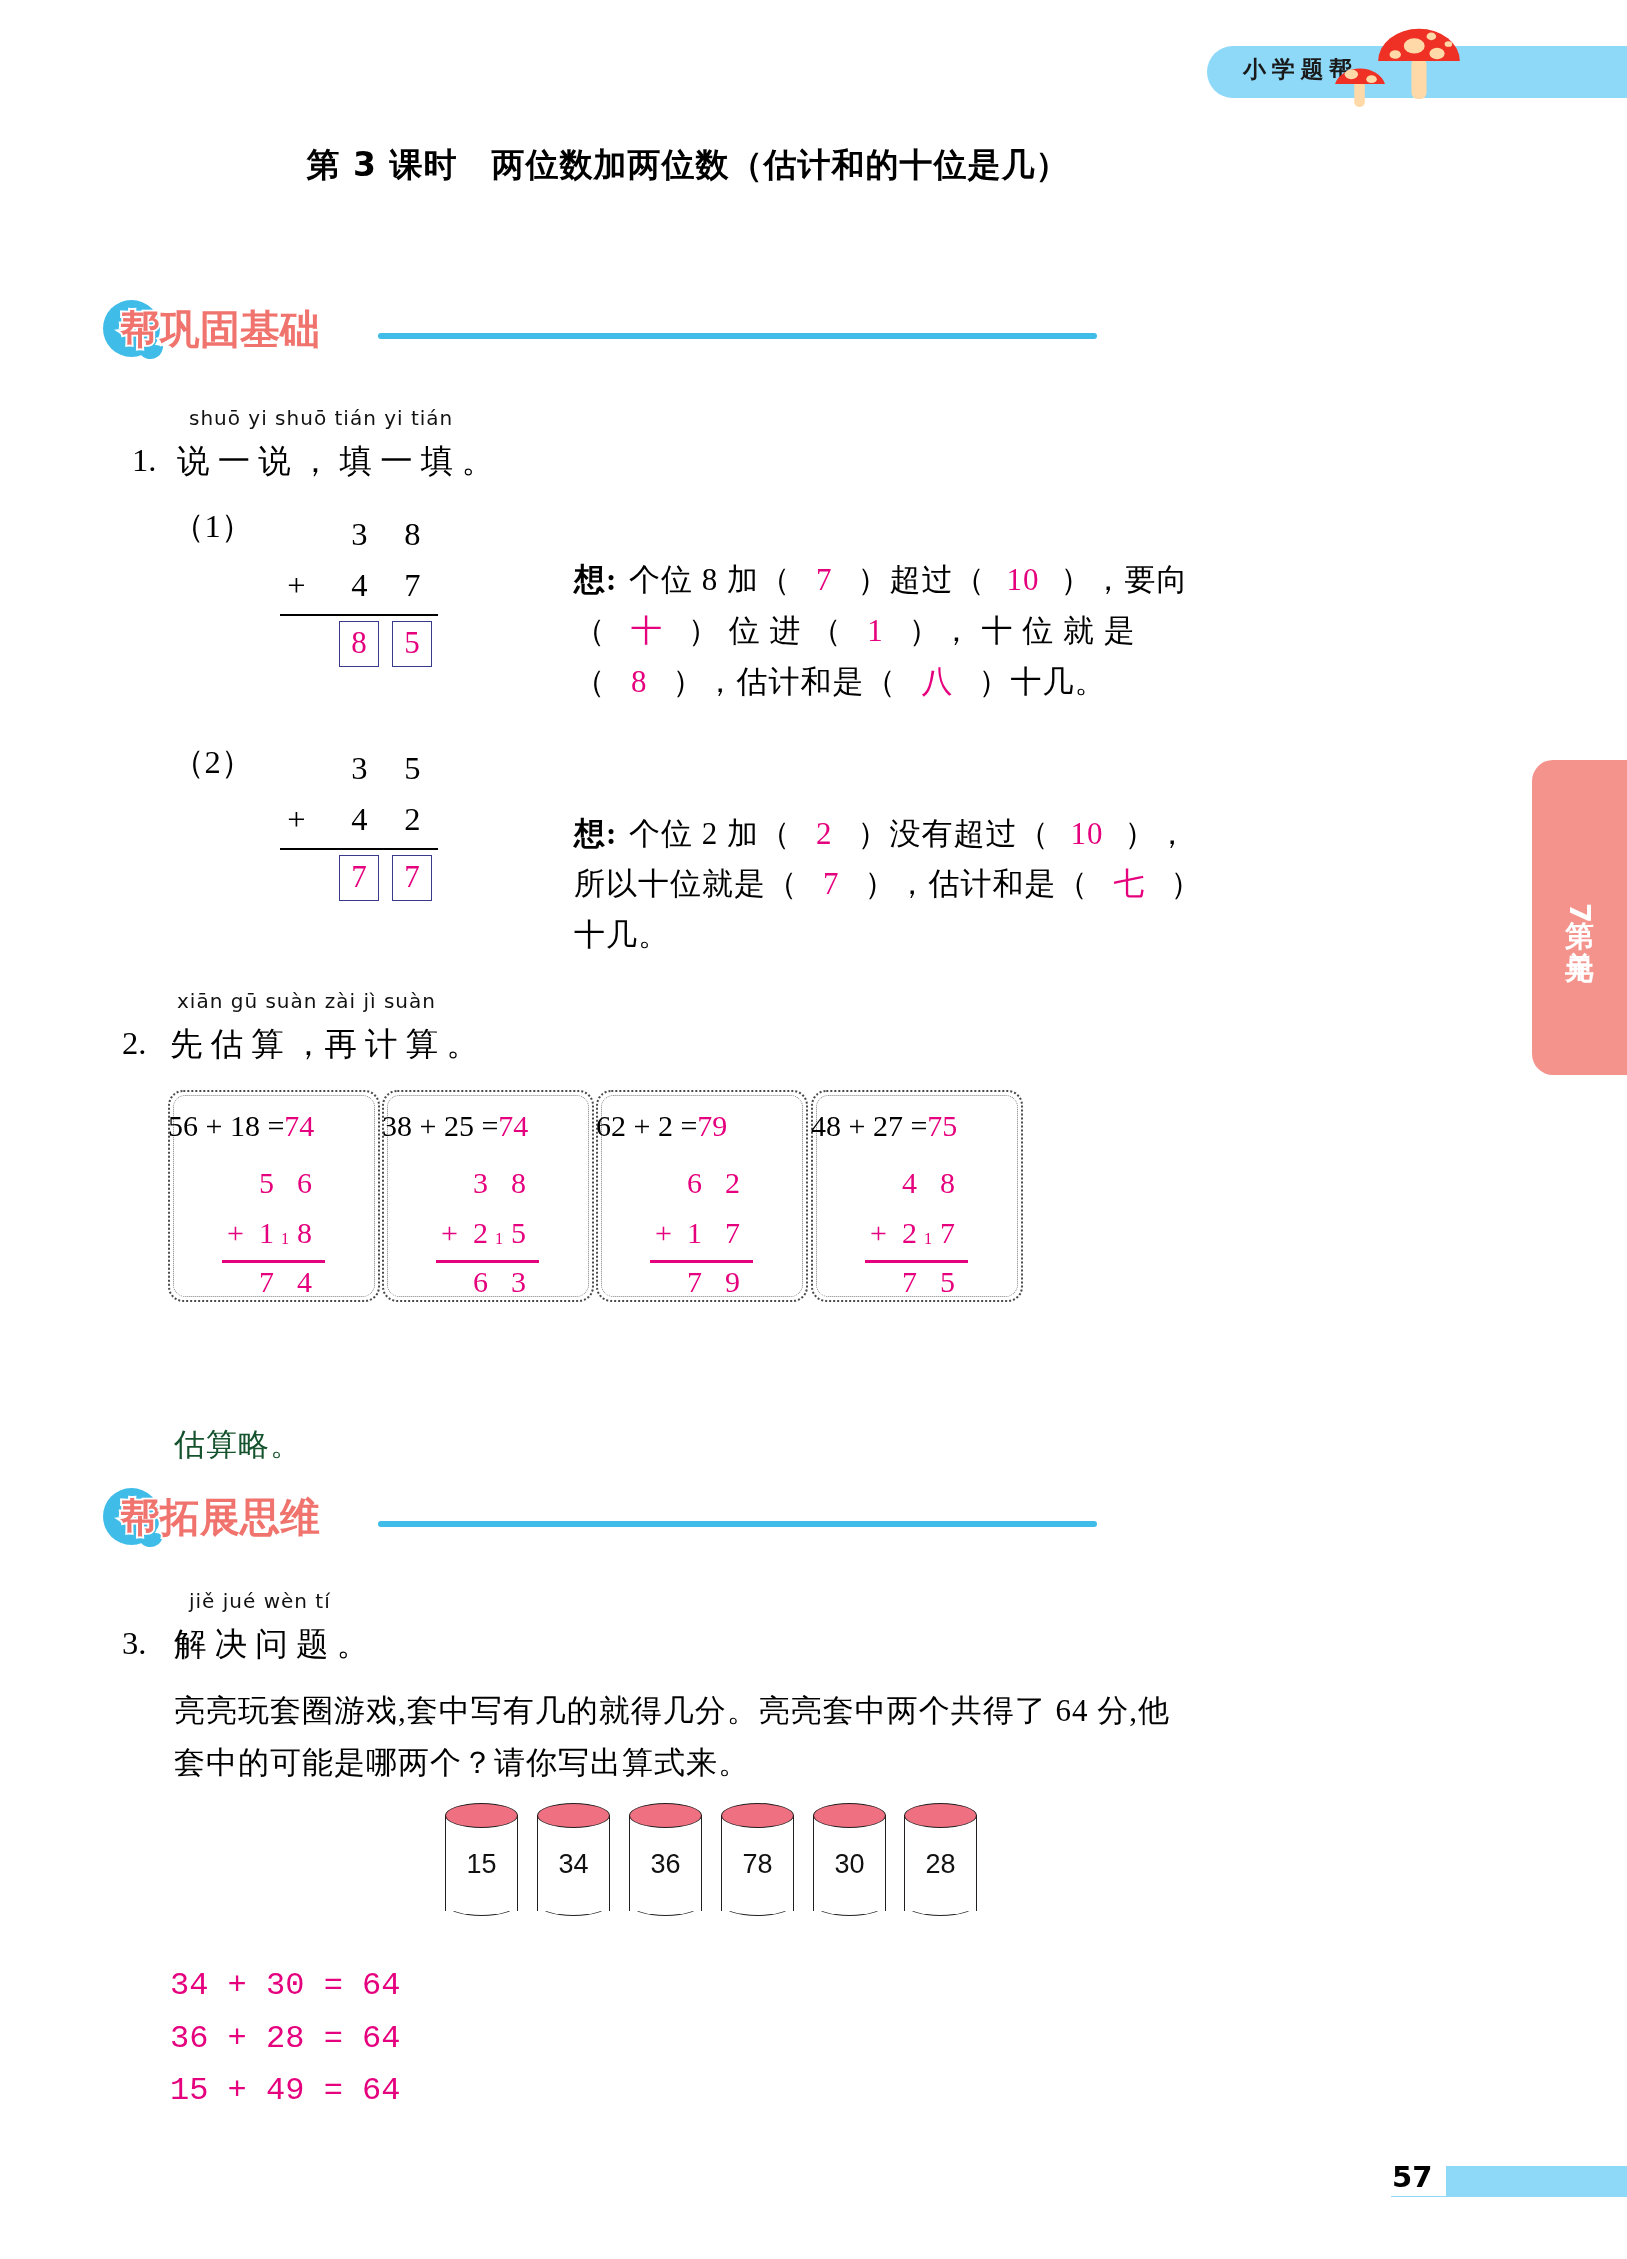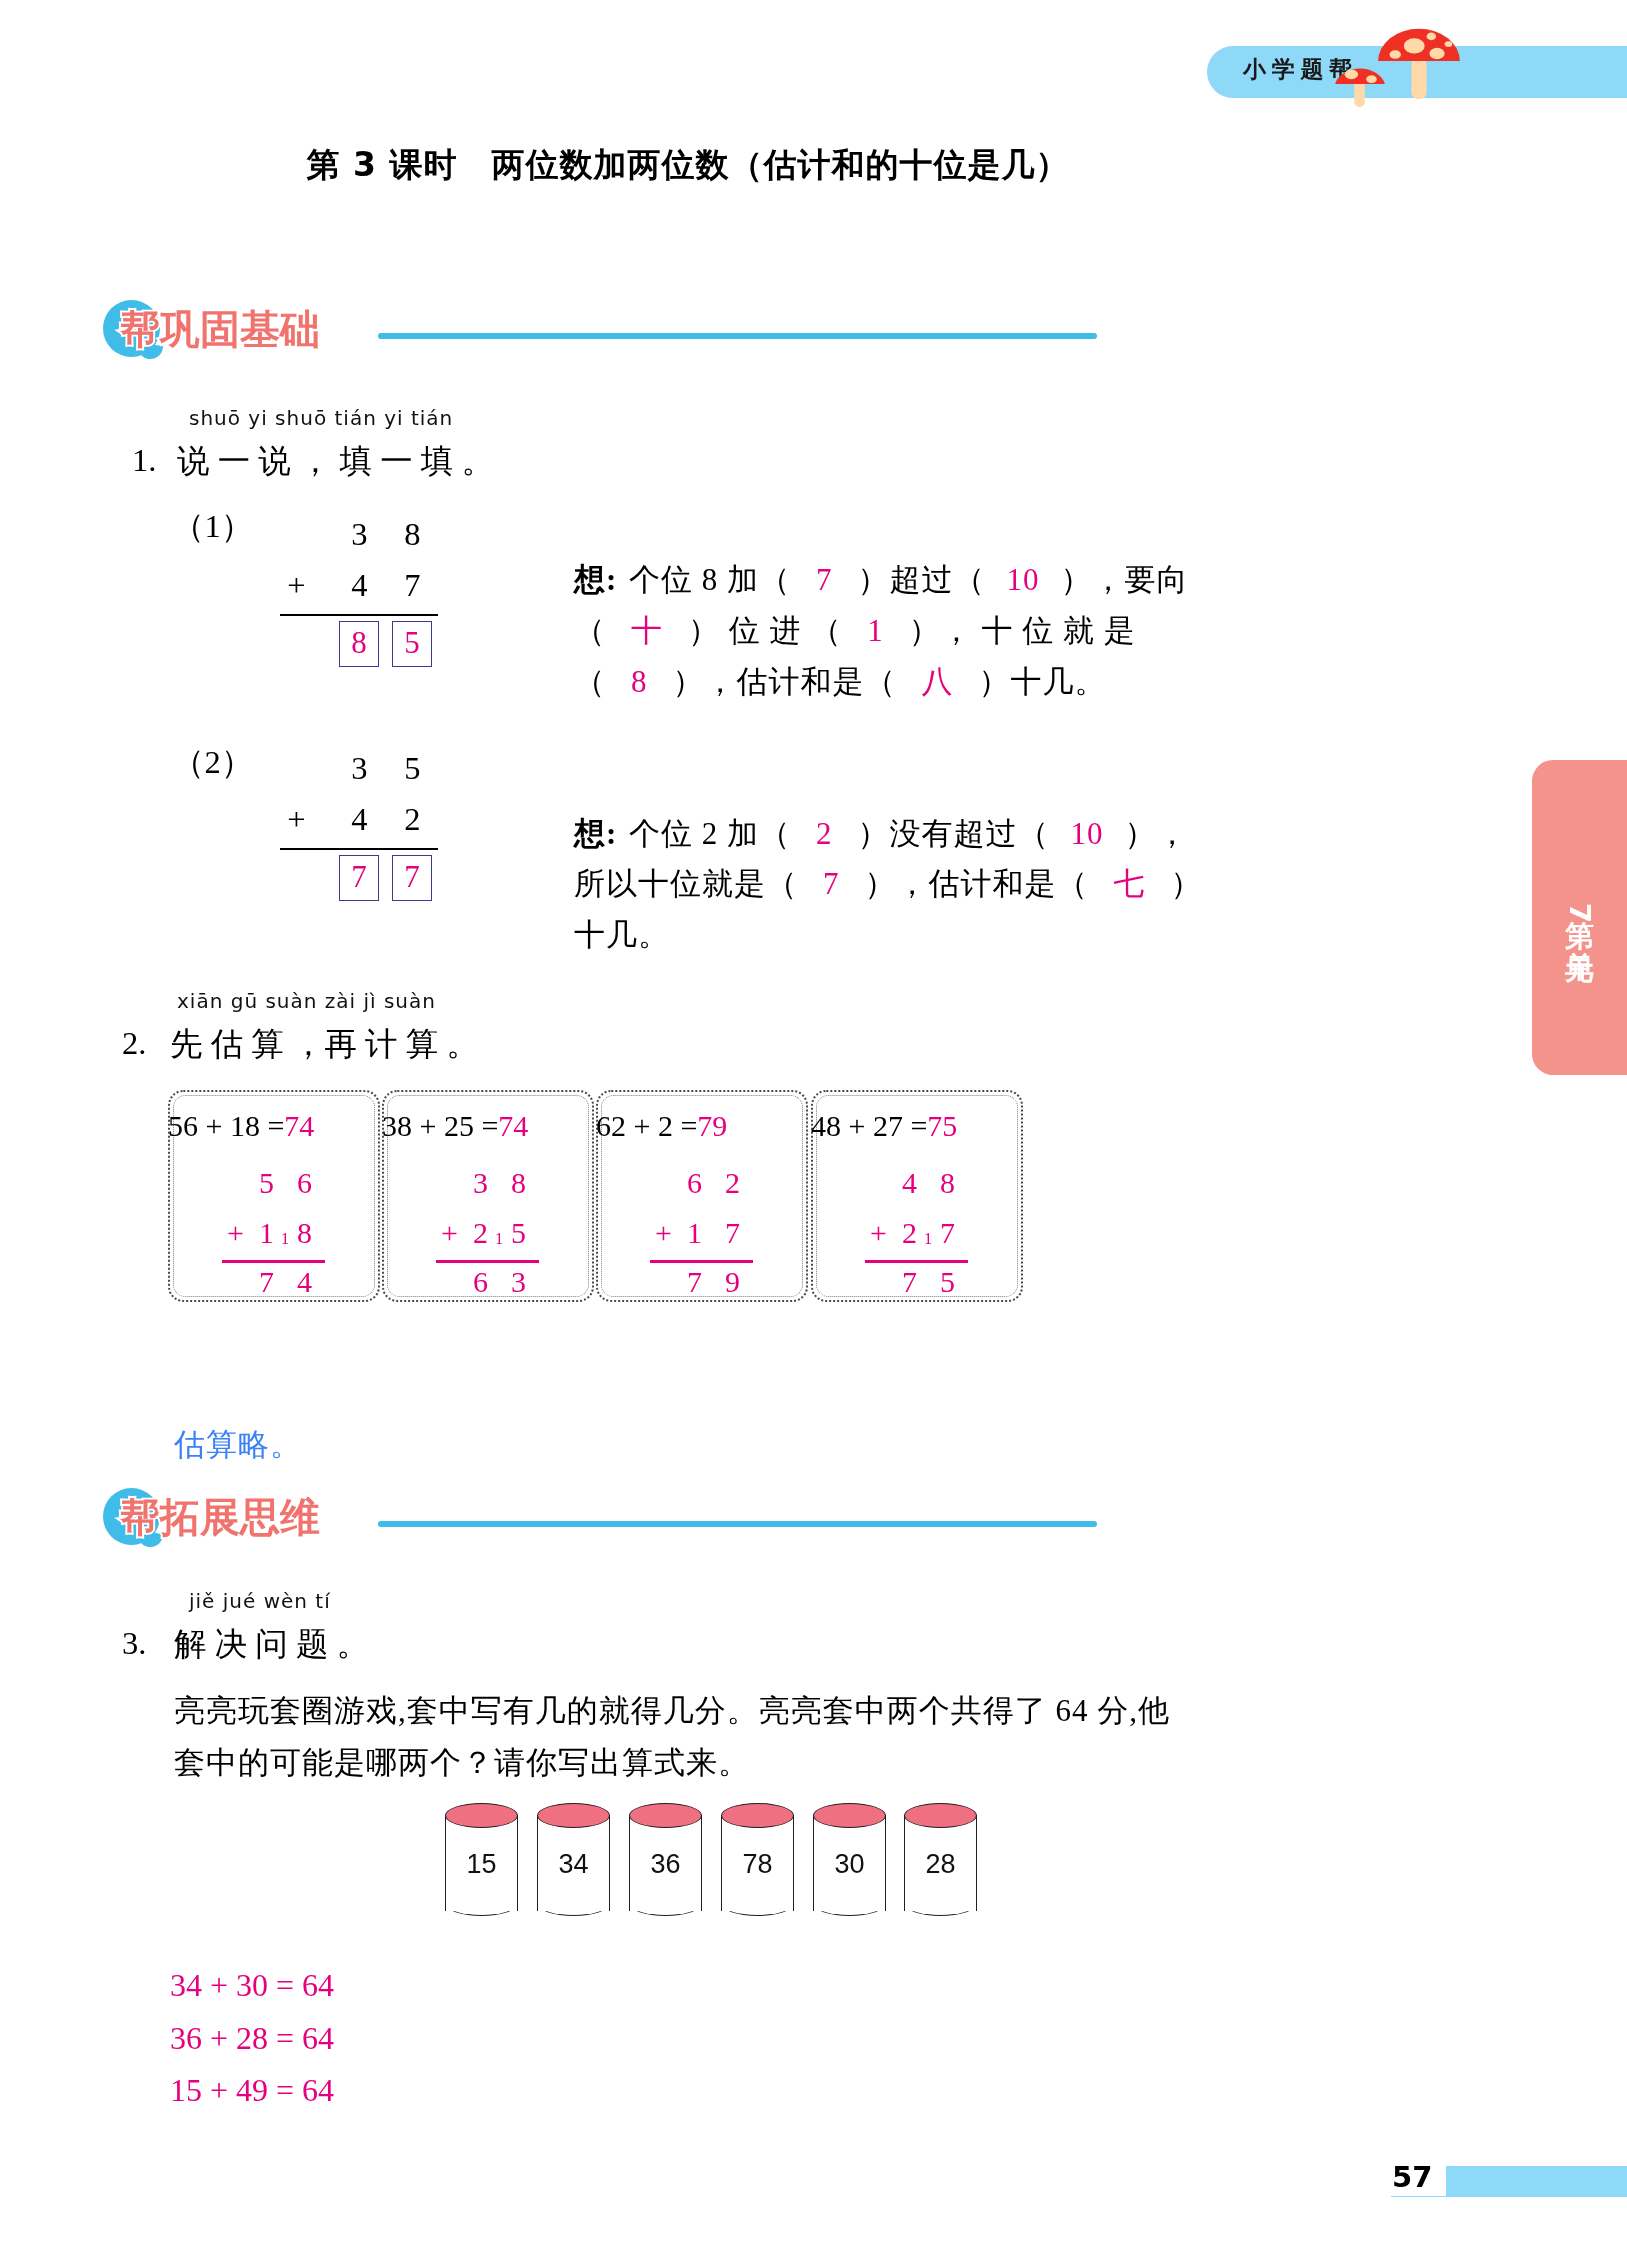--- a/index.html
+++ b/index.html
@@ -138,21 +138,21 @@
     color: #000;
     white-space: nowrap;
     letter-spacing: 1px;
   }
   .ans {
     color: #e5007d;
   }
   .ans-pink {
     position: absolute;
     color: #e5007d;
-    font-family: Liberation Serif, serif;
+    font-family: Liberation Mono, monospace;
     text-align: right;
   }
 
   
   .vsum { position: absolute; }
   .vsum .dg {
     position: absolute;
     font-family: "Liberation Serif", serif;
     font-size: 32.5px;
     color: #000;
@@ -473,21 +473,21 @@
   <div class="cv" style="left:122px; top:76px;">8</div>
   <div class="cv-plus" style="left:59px; top:126px;">+</div>
   <div class="cv" style="left:84px; top:126px;">2</div>
   <div class="cv-carry" style="left:113px; top:139px;">1</div>
   <div class="cv" style="left:122px; top:126px;">7</div>
   <div class="cv-bar" style="left:54px; top:170px; width:103px;"></div>
   <div class="cv" style="left:84px; top:175px;">7</div>
   <div class="cv" style="left:122px; top:175px;">5</div>
 </div>
 
-<div class="body-cn ans" style="left:174px; top:1424px; color:#3b82f6;">估算略。</div>
+<div class="body-cn ans" style="left:174px; top:1424px; color:#14532d;">估算略。</div>
 
 <div class="section-head" style="left:103px; top:1486px; width:1376px;">
   <div class="badge-circle"></div>
   <div class="badge-tail"></div>
   <div class="badge-text">
     <span>帮</span><span>拓展思维</span>
   </div>
   <div class="badge-rule" style="left:275px; width:719px;"></div>
 </div>
 

